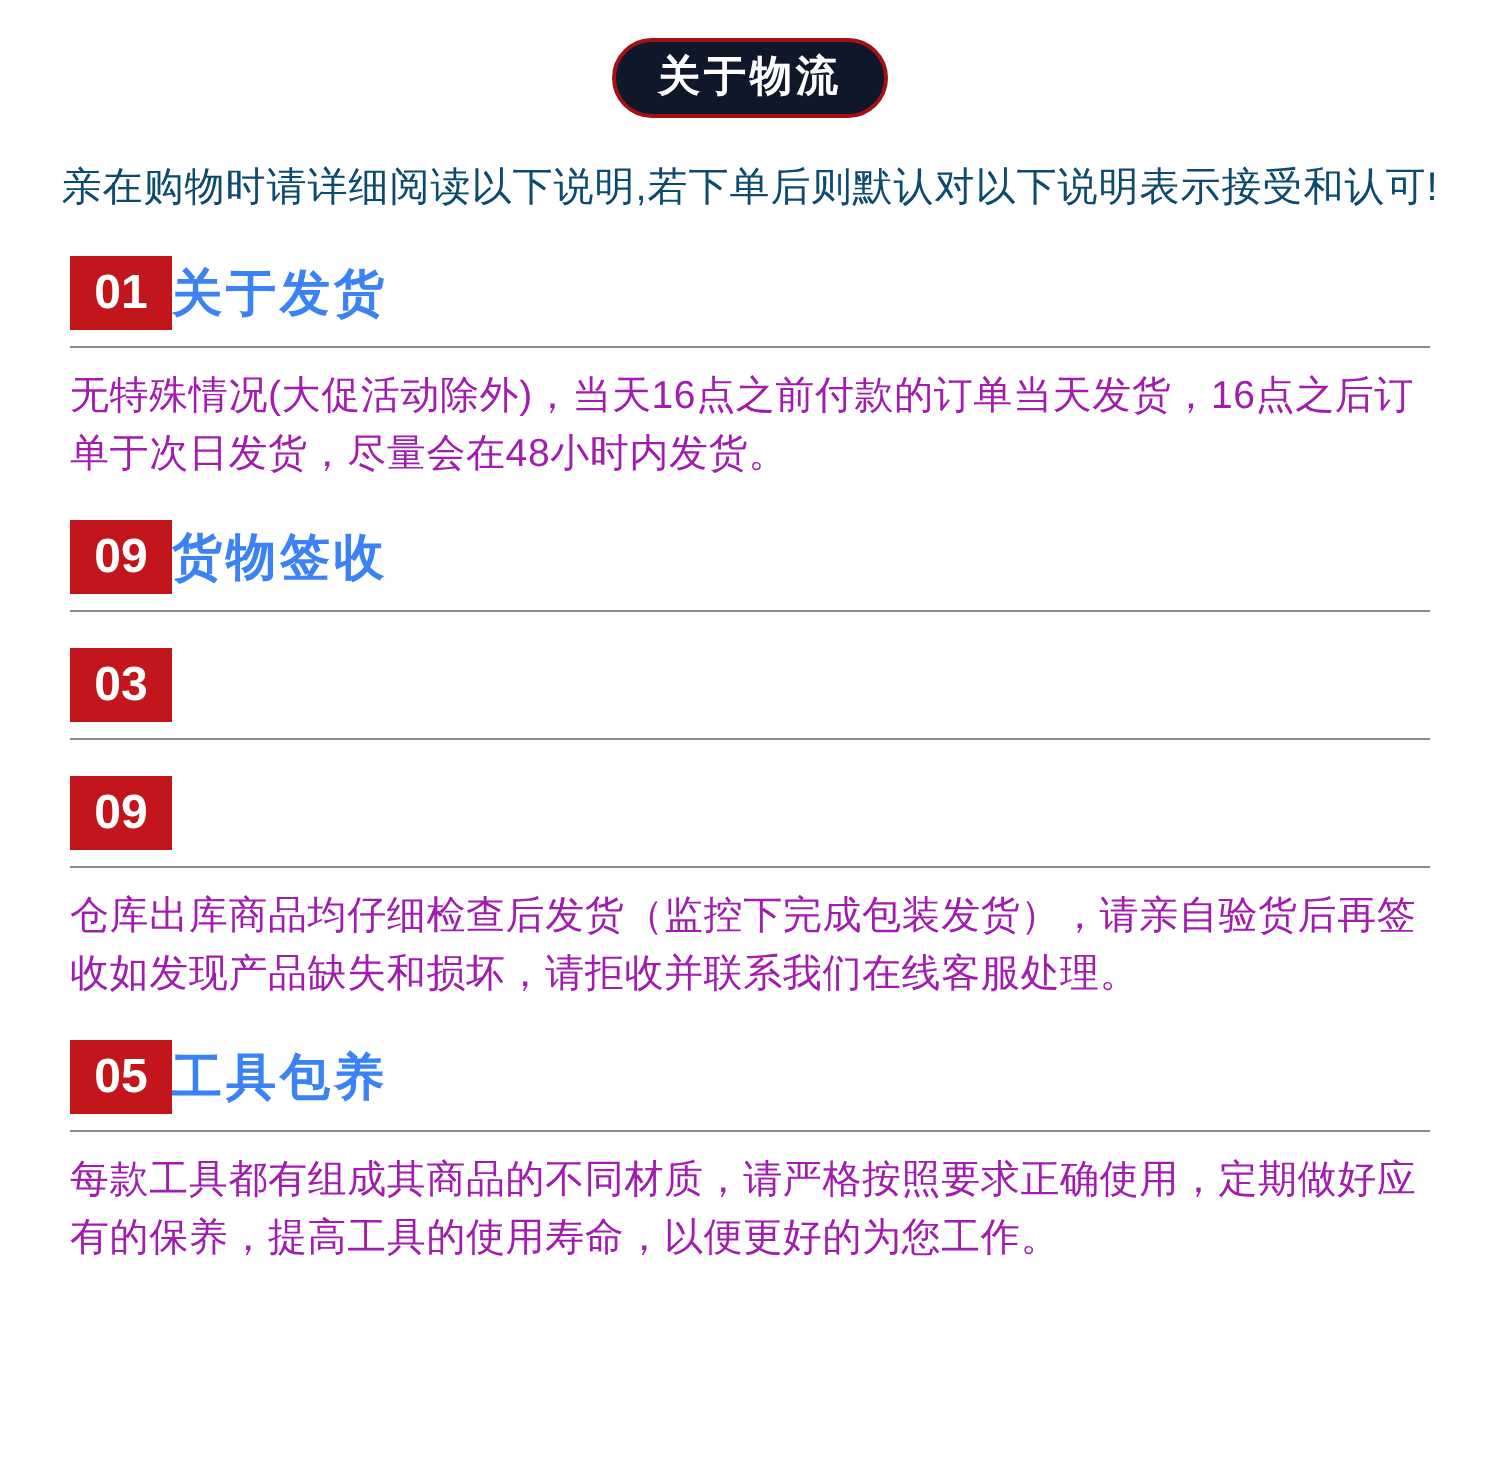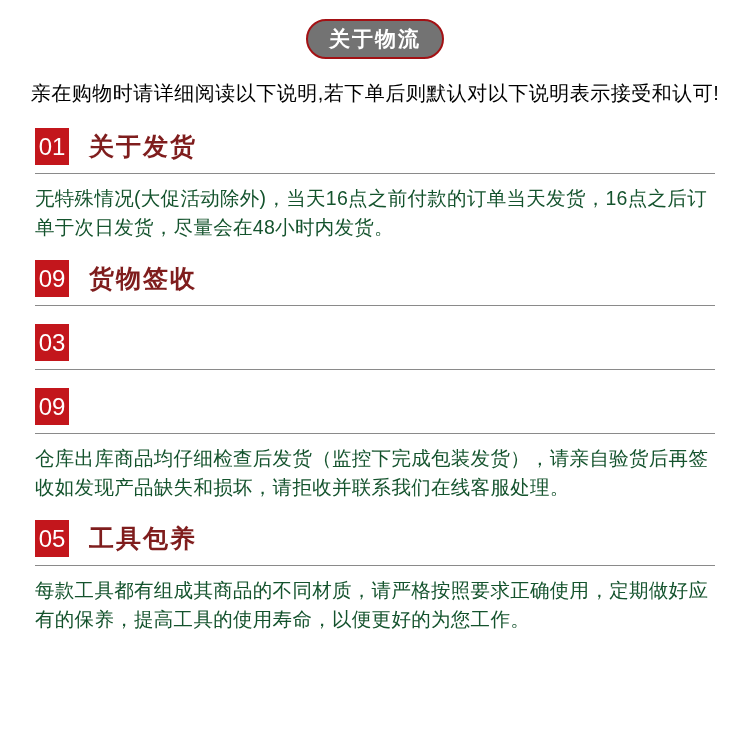--- a/index.html
+++ b/index.html
@@ -18,79 +18,79 @@
     width: 750px;
     box-sizing: border-box;
   }
   
   .banner-wrap {
     text-align: center;
     padding-top: 19px;
   }
   .banner-pill {
     display: inline-block;
-    background: #737373;
+    background: #0f172a;
     border: 2px solid #a31114;
     color: #ffffff;
     font-size: 21px;
     font-weight: bold;
     letter-spacing: 2px;
     padding: 6px 21px 7px 21px;
     border-radius: 21px;
     line-height: 1.1;
   }
   
   .subtitle {
     text-align: center;
     font-size: 20px;
-    color: #000000;
+    color: #0c4a6e;
     margin-top: 21px;
     letter-spacing: 0.5px;
   }
   
   .sections {
     padding: 0 35px;
     margin-top: 21px;
   }
   .section {
     margin-bottom: 18px;
   }
   .sec-head {
     display: flex;
     align-items: center;
   }
   .badge {
-    width: 34px;
+    width: 51px;
     height: 37px;
     background: #c3161c;
     color: #ffffff;
     font-size: 24px;
     display: flex;
     align-items: center;
     justify-content: center;
     flex: 0 0 auto;
     line-height: 1;
+    font-weight: bold;
   }
   .sec-title {
     font-size: 25px;
     font-weight: bold;
-    color: #7f1d1d;
-    margin-left: 20px;
+    color: #3b82f6;
     letter-spacing: 2px;
   }
   .divider {
     border: none;
     border-top: 1px solid #8a8a8a;
     margin: 8px 0 0 0;
     height: 0;
   }
   .sec-body {
     font-size: 19.5px;
     line-height: 29px;
-    color: #14532d;
+    color: #a21caf;
     margin-top: 10px;
     letter-spacing: 0.3px;
   }
 </style>
 </head>
 <body>
 
 <div class="page">
 
   <div class="banner-wrap">

